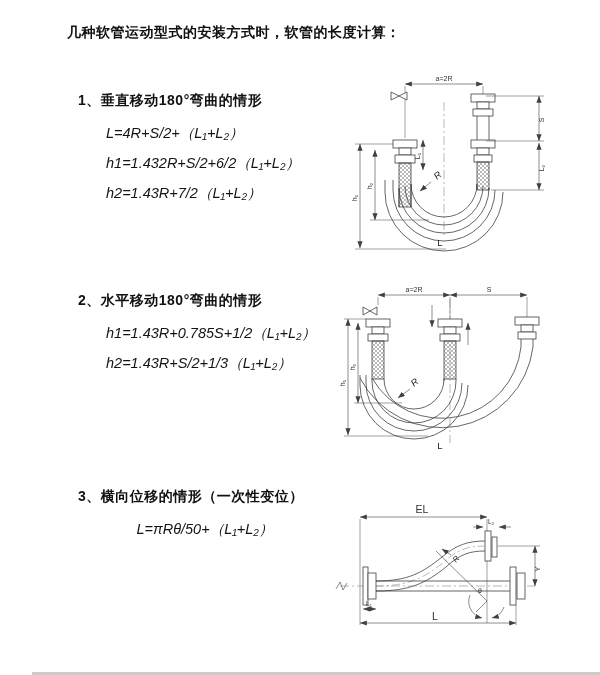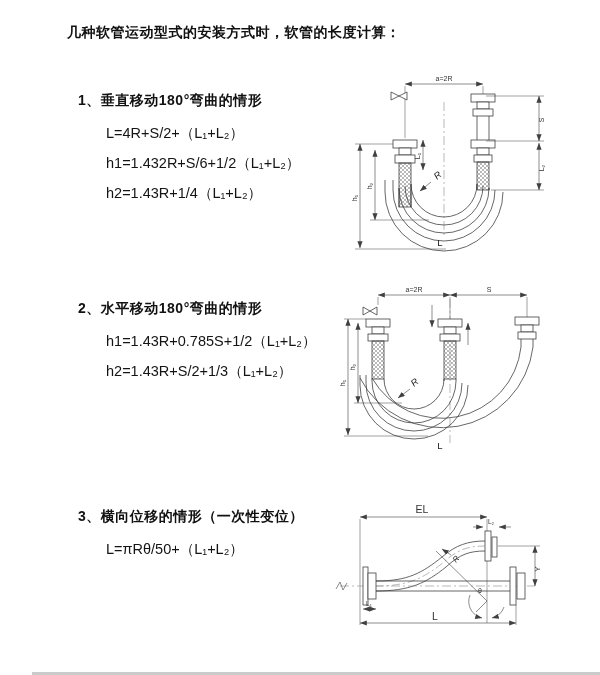--- a/index.html
+++ b/index.html
@@ -6,24 +6,24 @@
   .page{
     position:relative;width:600px;height:675px;background:#ffffff;overflow:hidden;
     font-family:"Liberation Sans","DejaVu Sans",sans-serif;color:#1b1b1b;margin-left:32px;
   }
   .title{
     position:absolute;left:35px;top:24px;font-size:14px;font-weight:700;
     letter-spacing:0.5px;color:#111;margin:0;
   }
   .section{position:absolute;left:46px;}
   .sec1{top:92px;}
-  .sec2{top:300px;}
-  .sec3{top:508px;}
+  .sec2{top:292px;}
+  .sec3{top:488px;text-align:center;}
   .sec-heading{font-size:14px;font-weight:700;color:#111;letter-spacing:0.5px;margin:0 0 8px 0;}
-  .formulas{margin:0 0 0 28px;}
+  .formulas{margin:0 0 0 28px;font-style:italic;}
   .formula{font-size:14.5px;line-height:30px;color:#141414;white-space:nowrap;}
   svg text{fill:#333;font-family:"Liberation Sans","DejaVu Sans",sans-serif;}
   .dimtxt{font-size:7px;}
   .biglab{font-size:9.5px;fill:#222;}
   .drawing{position:absolute;}
   .d1{left:311px;top:70px;}
   .d2{left:308px;top:283px;}
   .d3{left:298px;top:497px;}
   .bottom-rule{position:absolute;left:0;bottom:0;width:600px;height:3px;background:#cbcbcb;}
 </style>
@@ -45,22 +45,22 @@
       </pattern>
     </defs>
   </svg>
 
   <h1 class="title">几种软管运动型式的安装方式时，软管的长度计算：</h1>
 
   <div class="section sec1">
     <p class="sec-heading">1、垂直移动180°弯曲的情形</p>
     <div class="formulas">
       <div class="formula">L=4R+S/2+（L₁+L₂）</div>
-      <div class="formula">h1=1.432R+S/6+1/2（L₁+L₂）</div>
-      <div class="formula">h2=1.43R+1/4（L₁+L₂）</div>
+      <div class="formula">h1=1.432R+S/2+6/2（L₁+L₂）</div>
+      <div class="formula">h2=1.43R+7/2（L₁+L₂）</div>
     </div>
   </div>
 
   <div class="section sec2">
     <p class="sec-heading">2、水平移动180°弯曲的情形</p>
     <div class="formulas">
       <div class="formula">h1=1.43R+0.785S+1/2（L₁+L₂）</div>
       <div class="formula">h2=1.43R+S/2+1/3（L₁+L₂）</div>
     </div>
   </div>

